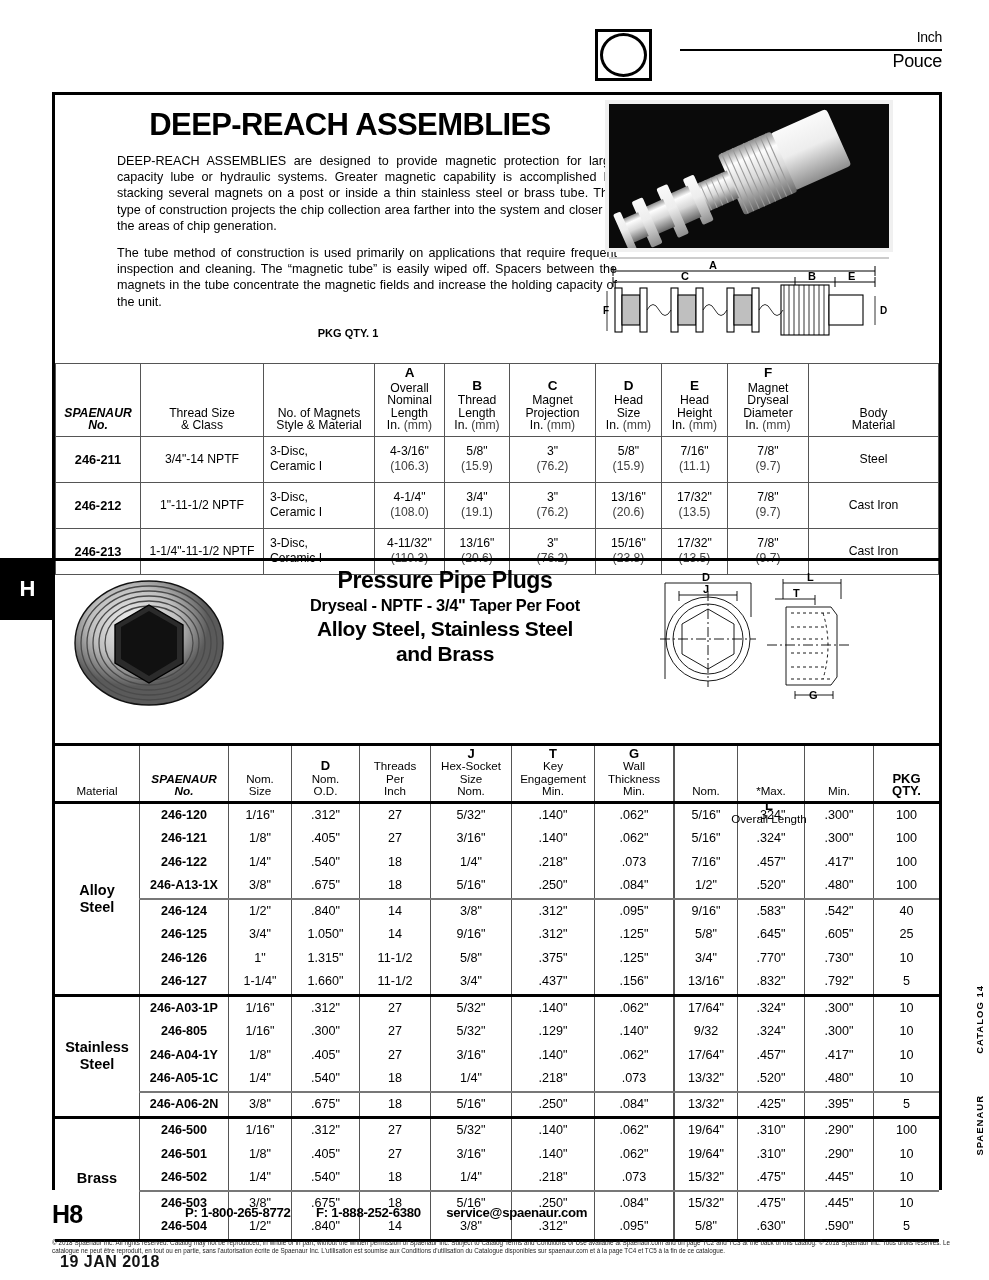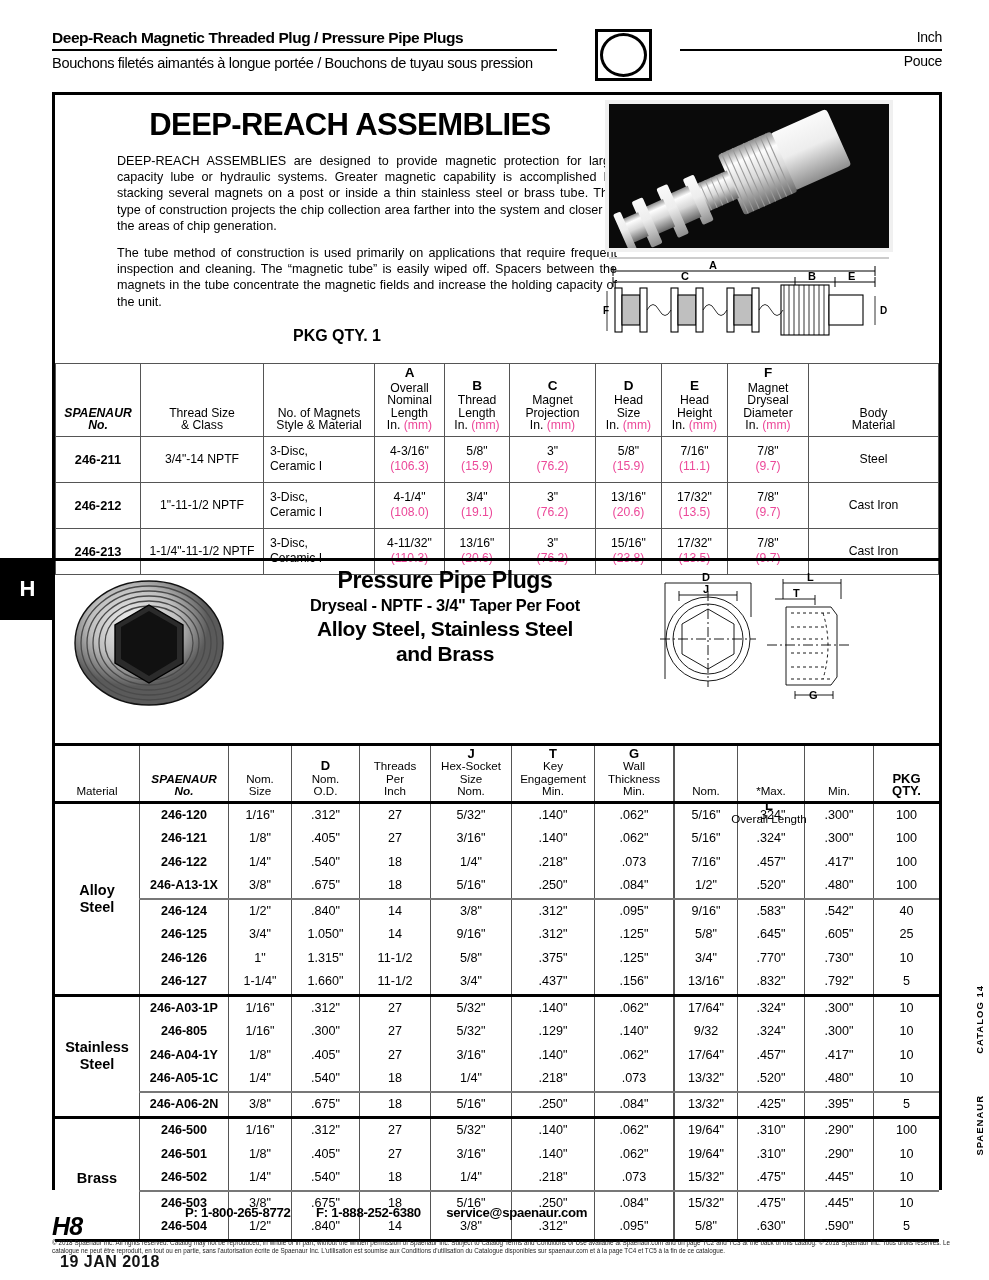--- a/index.html
+++ b/index.html
@@ -10,47 +10,47 @@
   .hdr{position:absolute;left:52px;top:28px;width:890px;height:60px;}
   .hdr-left{position:absolute;left:0;top:0;width:505px;}
   .hdr-title{font-size:15.5px;font-weight:bold;letter-spacing:-0.45px;line-height:20px;}
   .hdr-rule{border-bottom:2px solid #000;margin-top:1px;width:505px;}
   .hdr-sub{font-size:14.6px;line-height:21px;letter-spacing:-0.35px;padding-top:2px;}
   .hdr-icon{position:absolute;left:543px;top:1px;width:57px;height:52px;border:3px solid #000;box-sizing:border-box;}
   .hdr-icon i{display:block;position:absolute;left:2px;top:1px;width:47px;height:44px;border:3px solid #000;border-radius:50%;box-sizing:border-box;}
   .hdr-right{position:absolute;left:628px;top:0;width:262px;text-align:right;}
   .hdr-unit1{font-size:14px;letter-spacing:-0.3px;line-height:19px;}
   .hdr-rule2{border-bottom:2px solid #000;margin:2px 0 1px 0;}
-  .hdr-unit2{font-size:14px;letter-spacing:-0.3px;line-height:19px;}
+  .hdr-unit2{font-size:18px;letter-spacing:-0.3px;line-height:19px;}
 
   
   .frame{position:absolute;left:52px;top:92px;width:890px;height:1098px;border-left:3px solid #000;border-right:3px solid #000;border-top:3px solid #000;box-sizing:border-box;}
 
   
   .htab{position:absolute;left:0;top:558px;width:55px;height:62px;background:#000;color:#fff;font-weight:bold;font-size:22px;display:flex;align-items:center;justify-content:center;}
 
   
   .s1{position:absolute;left:0;top:0;width:884px;height:268px;}
   .s1-title{position:absolute;left:55px;top:12px;width:480px;text-align:center;font-size:31px;font-weight:bold;letter-spacing:-0.6px;}
   .s1-body{position:absolute;left:62px;top:58px;width:500px;}
   .s1-body p{margin:0 0 11px 0;font-size:12.6px;line-height:16.2px;text-align:justify;}
-  .pkgqty{position:absolute;left:62px;top:232px;width:440px;text-align:center;font-size:16px;font-weight:bold;}
+  .pkgqty{position:absolute;left:73px;top:232px;width:440px;text-align:center;font-size:11px;font-weight:bold;}
 
   .photo{position:absolute;left:550px;top:5px;width:288px;height:152px;background:#f0f0f0;padding:4px;box-sizing:border-box;}
   .photo-in{width:100%;height:100%;background:#0a0a0a;position:relative;overflow:hidden;}
 
   .diagram{position:absolute;left:548px;top:160px;width:292px;height:105px;}
 
   
   table{border-collapse:collapse;}
   .t1{position:absolute;left:0;top:268px;width:884px;}
   .t1 td,.t1 th{border:1px solid #555;font-size:12.2px;text-align:center;padding:0;}
   .t1 thead th{vertical-align:bottom;font-weight:normal;line-height:12.6px;padding:3px 1px 4px 1px;}
   .t1 .letter{font-weight:bold;font-size:13.5px;display:block;margin-bottom:2px;}
-  .t1 .mm{color:#ec4899;}
+  .t1 .mm{color:#404040;}
   .t1 tbody td{height:45px;line-height:15.5px;}
   .t1 .sp{font-weight:bold;font-size:12.8px;}
   .t1 .lft{text-align:left;padding-left:6px;}
   .t1 thead .hit{font-style:italic;font-weight:bold;}
 
   
   .s2{position:absolute;left:0;top:463px;width:884px;height:185px;border-top:3px solid #000;}
   .s2-img{position:absolute;left:10px;top:12px;width:170px;height:140px;}
   .s2-title{position:absolute;left:180px;top:6px;width:420px;text-align:center;}
   .s2-l1{font-size:23px;font-weight:bold;line-height:27px;letter-spacing:-0.4px;}
@@ -69,37 +69,32 @@
   .t2 .sp{font-weight:bold;}
   .t2 .mat{font-weight:bold;font-size:14.5px;line-height:17px;}
   .t2 .secend td{border-bottom:3px solid #000;}
   .t2 .nb{border-left:none;}
 
   
   .side{position:absolute;right:4px;font-size:9.5px;letter-spacing:1px;font-weight:bold;writing-mode:vertical-rl;transform:rotate(180deg);white-space:nowrap;}
 
   
   .foot{position:absolute;left:52px;top:1196px;width:900px;}
-  .foot-h8{position:absolute;left:0;top:16px;font-size:25px;font-weight:bold;letter-spacing:-0.8px;font-style:italic;}
+  .foot-h8{position:absolute;left:0;top:4px;font-size:25px;font-weight:bold;letter-spacing:-0.8px;}
   .foot-contact{position:absolute;left:133px;top:9px;font-size:13.2px;font-weight:bold;letter-spacing:-0.3px;}
   .foot-contact span{margin-right:22px;}
   .legal{position:absolute;left:0;top:43px;width:898px;font-size:6.3px;line-height:8.3px;color:#222;text-align:justify;}
   .stamp{position:absolute;left:8px;top:57px;font-size:16px;font-weight:bold;letter-spacing:0.5px;color:#111;}
 </style>
 </head>
 <body>
 
 <div class="page">
 
   <div class="hdr">
-    <div class="hdr-left">
-      <div class="hdr-title">Deep-Reach Magnetic Threaded Plug / Pressure Pipe Plugs</div>
-      <div class="hdr-rule"></div>
-      <div class="hdr-sub">Bouchons filetés aimantés à longue portée / Bouchons de tuyau sous pression</div>
-    </div>
     <div class="hdr-icon">
         <i></i>
       </div>
     <div class="hdr-right">
       <div class="hdr-unit1">Inch</div>
       <div class="hdr-rule2"></div>
       <div class="hdr-unit2">Pouce</div>
     </div>
   </div>
 

